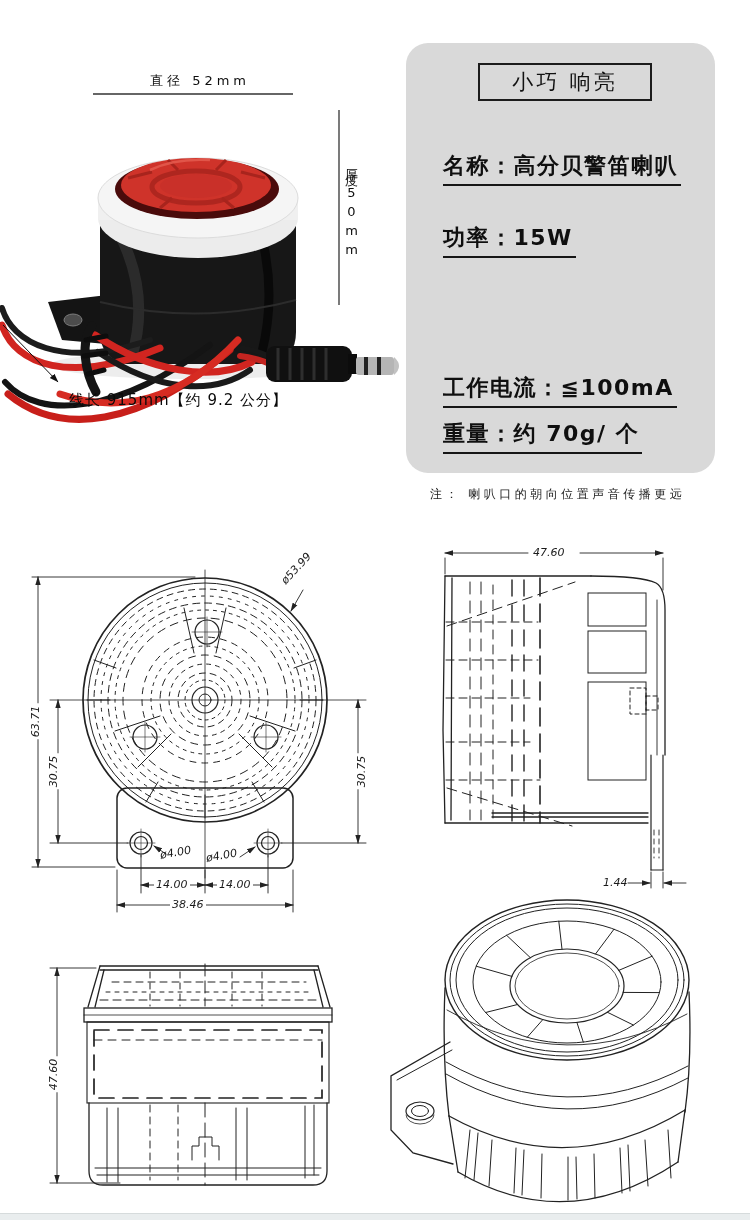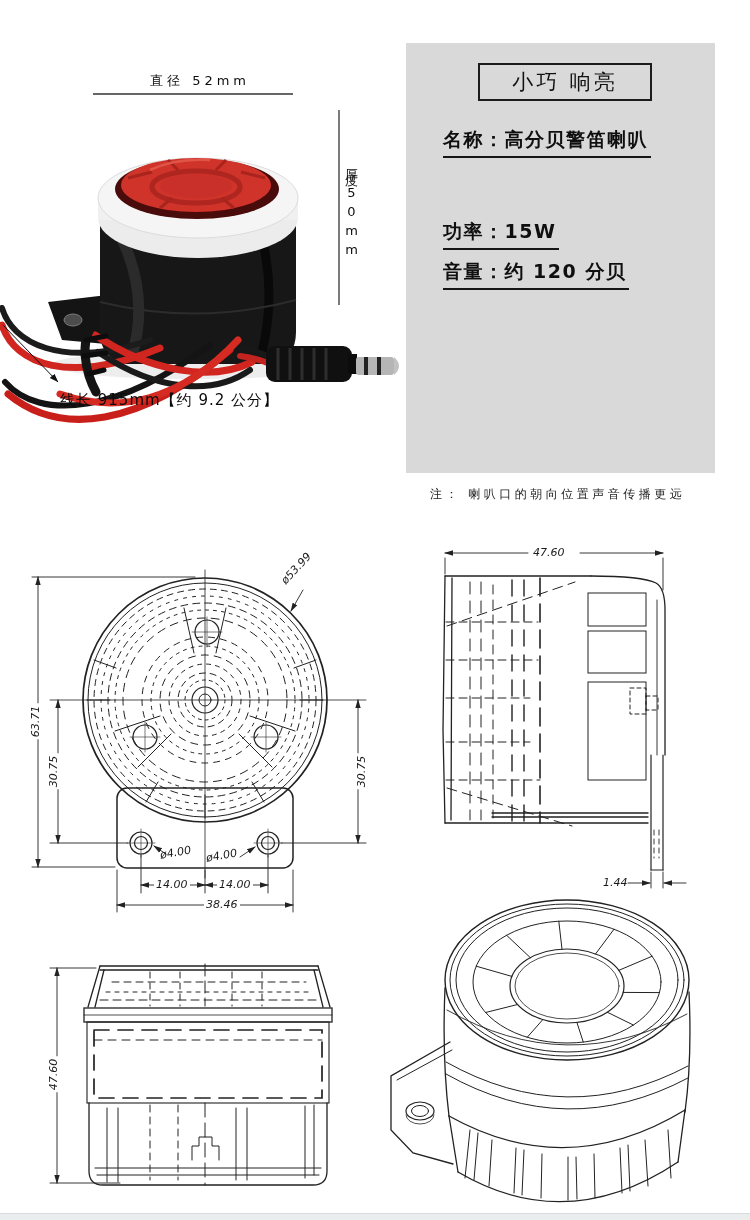--- a/index.html
+++ b/index.html
@@ -5,26 +5,26 @@
   html,body{margin:0;padding:0;background:#fff;}
   .page{position:relative;width:750px;height:1220px;background:#ffffff;overflow:hidden;
         font-family:"DejaVu Sans","Liberation Sans",sans-serif;color:#111;}
   svg{position:absolute;display:block;}
   .lbl{position:absolute;white-space:nowrap;}
   
   .cn-dim{font-size:13px;letter-spacing:4px;color:#0d0d0d;}
   .vert{writing-mode:vertical-rl;text-orientation:upright;}
   .wire-note{font-size:15px;letter-spacing:1px;color:#0a0a0a;}
   
-  .spec-panel{position:absolute;left:406px;top:43px;width:309px;height:430px;background:#d9d9d9;}
+  .spec-panel{position:absolute;left:406px;top:43px;width:309px;height:430px;background:#d9d9d9;border-radius:22px;}
   .title-box{position:absolute;left:72px;top:20px;width:170px;height:34px;border:2px solid #1c1c1c;
              display:flex;align-items:center;justify-content:center;
              font-size:21px;letter-spacing:3px;color:#111;}
-  .spec-line{position:absolute;left:37px;font-size:19px;font-weight:600;letter-spacing:1.5px;
-             color:#0f0f0f;border-bottom:2px solid #161616;padding:0 3px 3px 0;}
+  .spec-line{position:absolute;left:37px;font-size:22px;font-weight:600;letter-spacing:1.5px;
+             color:#0f0f0f;border-bottom:2px solid #161616;padding:0 3px 3px 0;margin-top:24px;}
   .note{position:absolute;left:430px;top:486px;font-size:12px;letter-spacing:3.5px;color:#222;
         font-family:"DejaVu Serif","Liberation Serif",serif;text-align:right;}
   
   .dim{position:absolute;font:italic 11px "DejaVu Sans",sans-serif;color:#1a1a1a;white-space:nowrap;}
   .dimbg{background:#fff;padding:0 2px;}
   .rot90{transform:rotate(-90deg);transform-origin:center;}
   .rot47{transform:rotate(-47deg);transform-origin:center;}
   .rot10{transform:rotate(-10deg);transform-origin:center;}
   .bottom-strip{position:absolute;left:0;top:1213px;width:750px;height:7px;background:#e9edee;border-top:1px solid #d6dbdc;}
 </style>
@@ -110,29 +110,30 @@
       <rect x="364" y="317" width="4" height="18" fill="#222"></rect>
       <rect x="377" y="317" width="4" height="18" fill="#222"></rect>
       <path d="M394,317 Q404,326 394,335 Z" fill="#c2c2c2"></path>
     </g>
 
     <line x1="3" y1="285" x2="58" y2="342" stroke="#111" stroke-width="1" marker-end="url(#pa)"></line>
   </svg>
 
   <div class="lbl cn-dim" style="left:150px;top:72px">直径 52mm</div>
   <div class="lbl cn-dim vert" style="left:342px;top:158px">厚度 50mm</div>
-  <div class="lbl wire-note" style="left:60px;top:391px">线长 915mm【约 9.2 公分】</div>
+  <div class="lbl wire-note" style="left:69px;top:391px">线长 915mm【约 9.2 公分】</div>
 
   <div class="spec-panel">
     <div class="title-box">
       <span>小巧 响亮</span>
     </div>
     <div class="spec-line" style="top:84px">名称：高分贝警笛喇叭</div>
-    <div class="spec-line" style="top:176px">功率：15W</div>
-    <div class="spec-line" style="top:216px">音量：约 120 分贝</div>
+    <div class="spec-line" style="top:156px">功率：15W</div>
+    <div class="spec-line" style="top:306px">工作电流：≦100mA</div>
+    <div class="spec-line" style="top:352px">重量：约 70g/ 个</div>
   </div>
   <div class="note">注： 喇叭口的朝向位置声音传播更远</div>
 
   <svg style="left:0;top:530px" width="750" height="690" viewBox="0 0 750 690" stroke-linecap="round" fill="none">
     <defs>
       <marker id="ar" markerWidth="11" markerHeight="8" refX="9" refY="4" orient="auto-start-reverse">
         <path d="M0,1 L10,4 L0,7 Z" fill="#222" stroke="none"></path>
       </marker>
     </defs>
 
@@ -384,20 +385,20 @@
     </g>
   </svg>
 
   <div class="dim dimbg rot90" style="left:18px;top:715px">63.71</div>
   <div class="dim dimbg rot90" style="left:36px;top:765px">30.75</div>
   <div class="dim dimbg rot90" style="left:344px;top:765px">30.75</div>
   <div class="dim rot10" style="left:160px;top:846px">ø4.00</div>
   <div class="dim rot10" style="left:206px;top:849px">ø4.00</div>
   <div class="dim dimbg" style="left:154px;top:878px">14.00</div>
   <div class="dim dimbg" style="left:217px;top:878px">14.00</div>
-  <div class="dim dimbg" style="left:204px;top:898px">38.46</div>
+  <div class="dim dimbg" style="left:170px;top:898px">38.46</div>
   <div class="dim rot47" style="left:277px;top:562px">ø53.99</div>
   <div class="dim dimbg" style="left:531px;top:546px">47.60</div>
   <div class="dim" style="left:603px;top:876px">1.44</div>
   <div class="dim dimbg rot90" style="left:36px;top:1068px">47.60</div>
 
   <div class="bottom-strip"></div>
 </div>
 
 </body></html>

